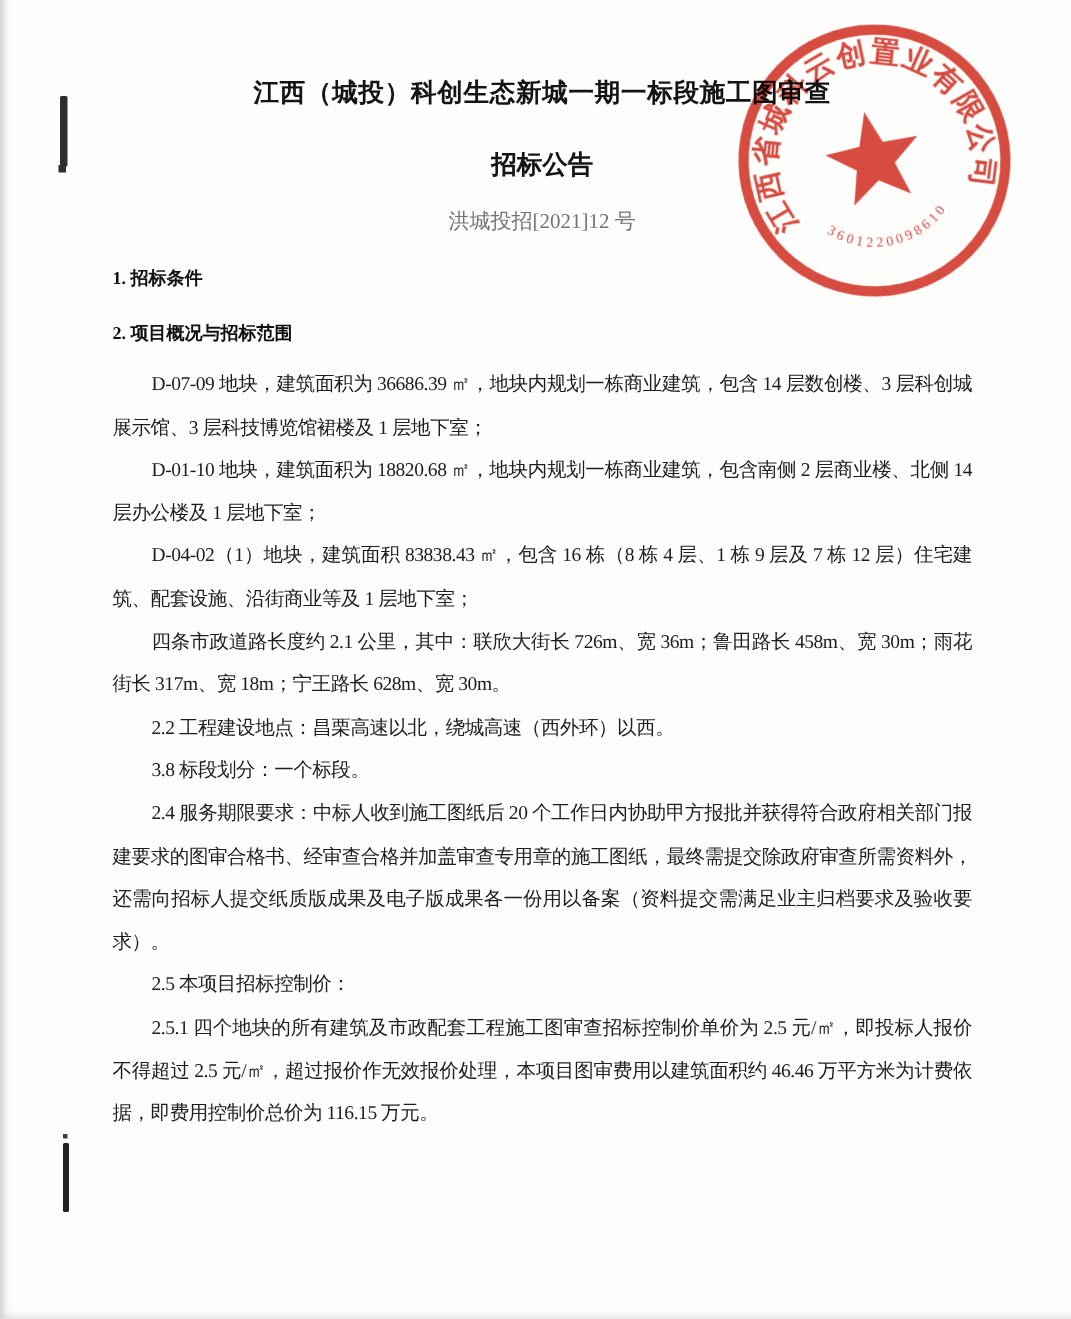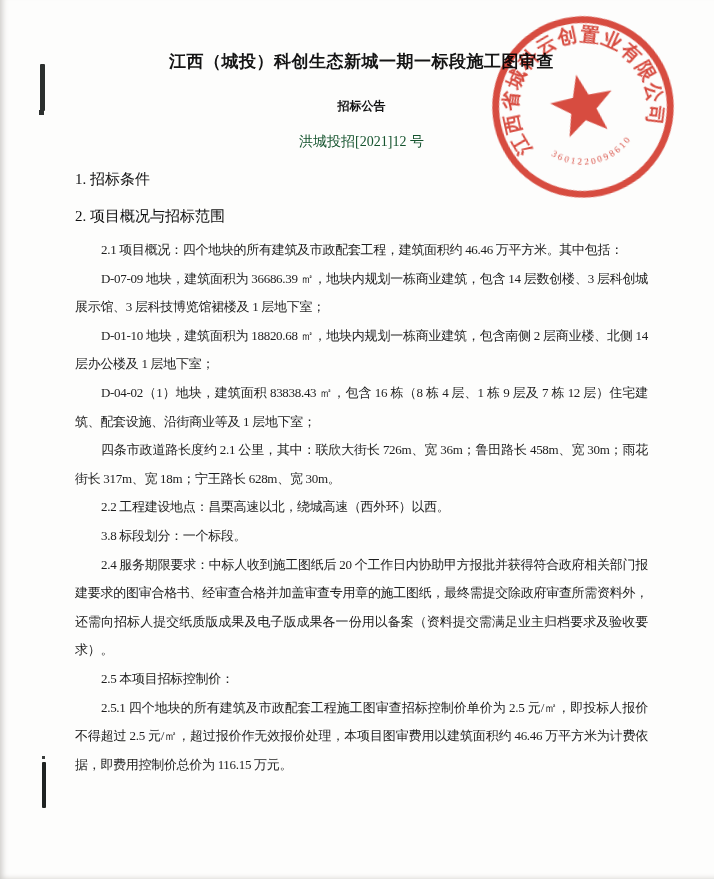--- a/index.html
+++ b/index.html
@@ -5,25 +5,25 @@
   html,body{margin:0;padding:0;background:#e9e7e4;}
   .stage{
     position:relative;width:714px;height:879px;background:#fdfdfc;
     overflow:hidden;font-family:"Liberation Serif","DejaVu Serif",serif;
     box-shadow:inset 8px 0 6px -6px #c9c7c4, inset 0 -6px 5px -5px #dddbd8;
   }
   .page-inner{position:absolute;left:0;top:0;right:0;bottom:0;padding:0 66px 0 75px;box-sizing:border-box;}
   
   .header{text-align:center;padding-top:50px;}
   .title{font-size:17px;font-weight:700;margin:0;letter-spacing:.5px;color:#141414;}
-  .subtitle{font-size:12px;font-weight:700;margin:25px 0 0;color:#141414;}
-  .docnum{font-size:14px;margin-top:18px;color:#14532d;}
+  .subtitle{font-size:17px;font-weight:700;margin:25px 0 0;color:#141414;}
+  .docnum{font-size:14px;margin-top:18px;color:#737373;}
   
   .doc-body{margin-top:14px;font-size:13px;line-height:28.6px;text-align:justify;letter-spacing:-.3px;color:#1d1d1d;}
-  .sec-heading{font-size:15px;font-weight:400;line-height:29px;margin:8px 0 5px;letter-spacing:0;color:#101010;}
+  .sec-heading{font-size:12px;font-weight:700;line-height:29px;margin:8px 0 5px;letter-spacing:0;color:#101010;}
   .para{margin:0;text-indent:2em;}
   .u{text-decoration:underline;text-underline-offset:3px;text-decoration-thickness:1px;}
   
   .seal{
     position:absolute;left:486px;top:10px;width:194px;height:194px;
     transform:rotate(-12deg);mix-blend-mode:multiply;opacity:.92;filter:blur(.2px);
     pointer-events:none;
   }
   .seal svg{width:100%;height:100%;}
   
@@ -43,21 +43,20 @@
   <div class="page-inner">
     <div class="header">
       <h1 class="title">江西（城投）科创生态新城一期一标段施工图审查</h1>
       <h2 class="subtitle">招标公告</h2>
       <div class="docnum">洪城投招[2021]12 号</div>
     </div>
 
     <div class="doc-body" id="sections">
         <div class="sec-heading">1. 招标条件</div>
         <div class="sec-heading">2. 项目概况与招标范围</div>
-        <p class="para"><span>2.1 项目概况：四个地块的所有建筑及市政配套工程，建筑面积约 46.46 万平方米。其中包括：</span></p>
         <p class="para"><span>D-07-09 地块，建筑面积为 36686.39 ㎡，地块内规划一栋商业建筑，包含 14 层数创楼、3 层科创城展示馆、3 层科技博览馆裙楼及 1 层地下室；</span></p>
         <p class="para"><span>D-01-10 地块，建筑面积为 18820.68 ㎡，地块内规划一栋商业建筑，包含南侧 2 层商业楼、北侧 14 层办公楼及 1 层地下室；</span></p>
         <p class="para"><span>D-04-02（1）地块，建筑面积 83838.43 ㎡，包含 16 栋（8 栋 4 层、1 栋 9 层及 7 栋 12 层）住宅建筑、配套设施、沿街商业等及 1 层地下室；</span></p>
         <p class="para"><span>四条市政道路长度约 2.1 公里，其中：联欣大街长 726m、宽 36m；鲁田路长 458m、宽 30m；雨花街长 317m、宽 18m；宁王路长 628m、宽 30m。</span></p>
         <p class="para"><span>2.2 工程建设地点：昌栗高速以北，绕城高速（西外环）以西。</span></p>
         <p class="para"><span>3.8 标段划分：一个标段。</span></p>
         <p class="para"><span>2.4 服务期限要求：中标人收到施工图纸后 20 个工作日内协助甲方报批并获得符合政府相关部门报建要求的图审合格书、经审查合格并加盖审查专用章的施工图纸，最终需提交除政府审查所需资料外，还需向招标人提交纸质版成果及电子版成果各一份用以备案（资料提交需满足业主归档要求及验收要求）。</span></p>
         <p class="para"><span>2.5 本项目招标控制价：</span></p>
         <p class="para"><span>2.5.1 四个地块的所有建筑及市政配套工程施工图审查招标控制价单价为 2.5 元/㎡，即投标人报价不得超过 2.5 元/㎡，超过报价作无效报价处理，本项目图审费用以建筑面积约 46.46 万平方米为计费依据，即费用控制价总价为 116.15 万元。</span></p>
       </div>

